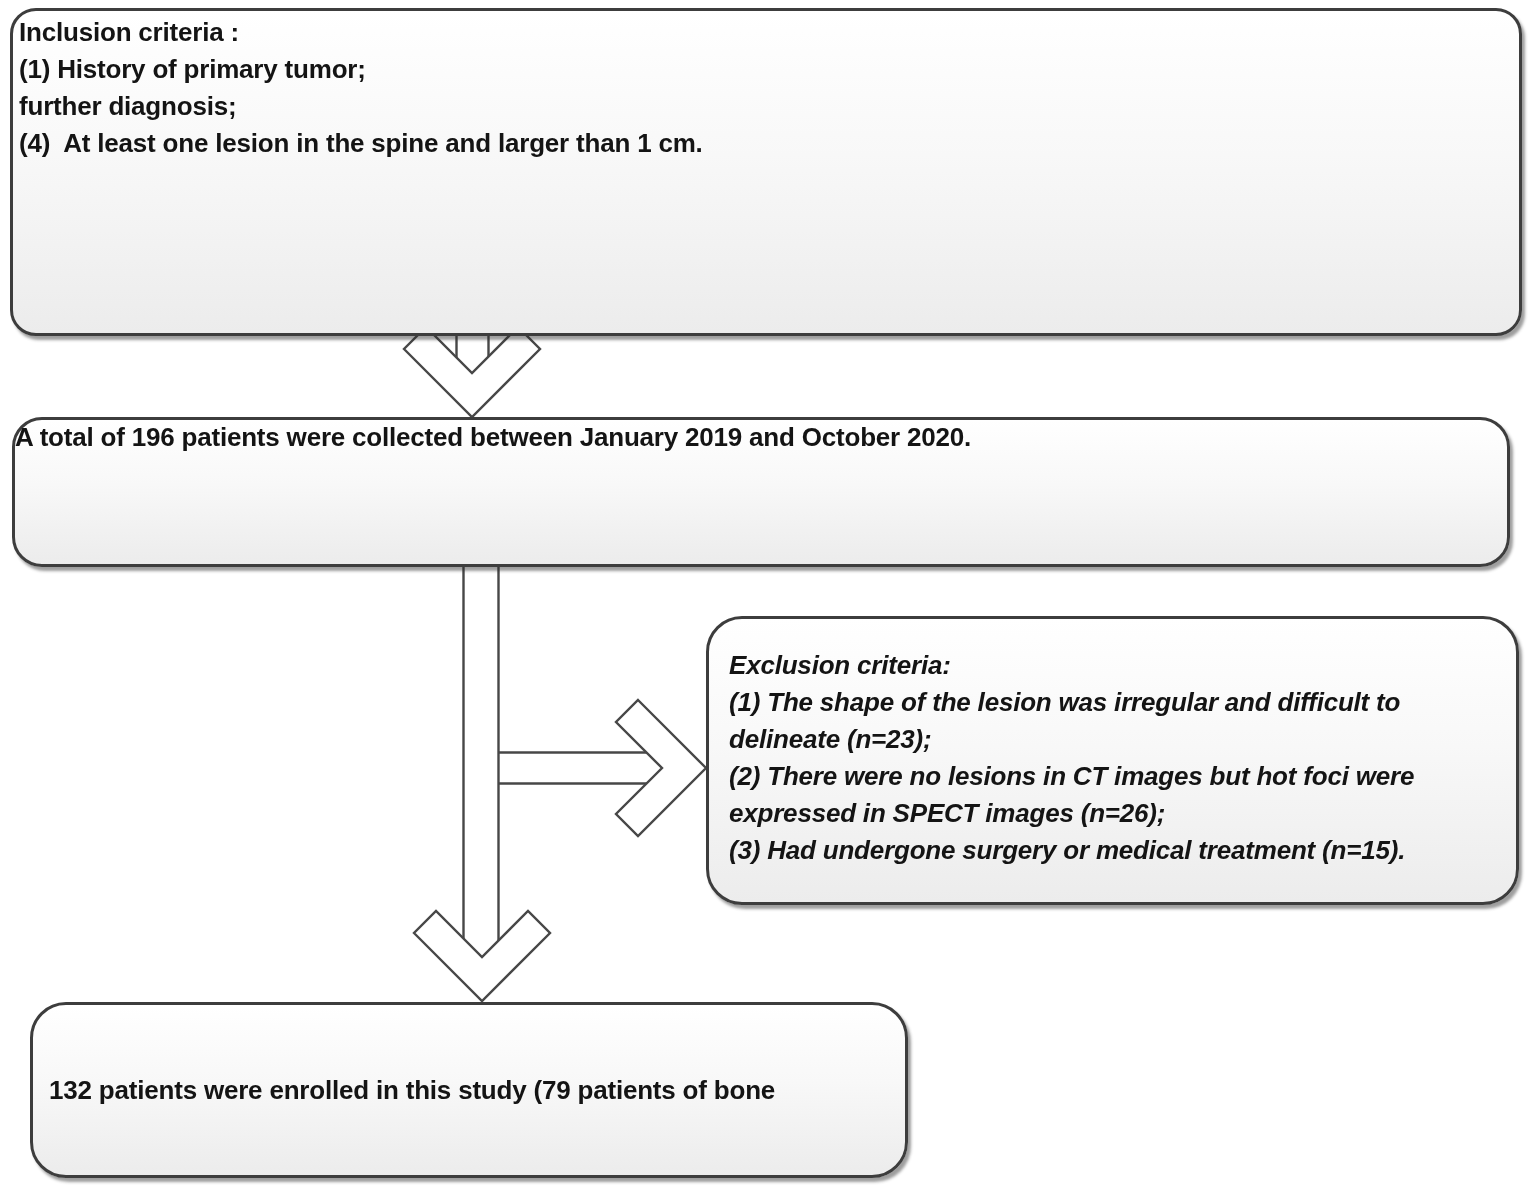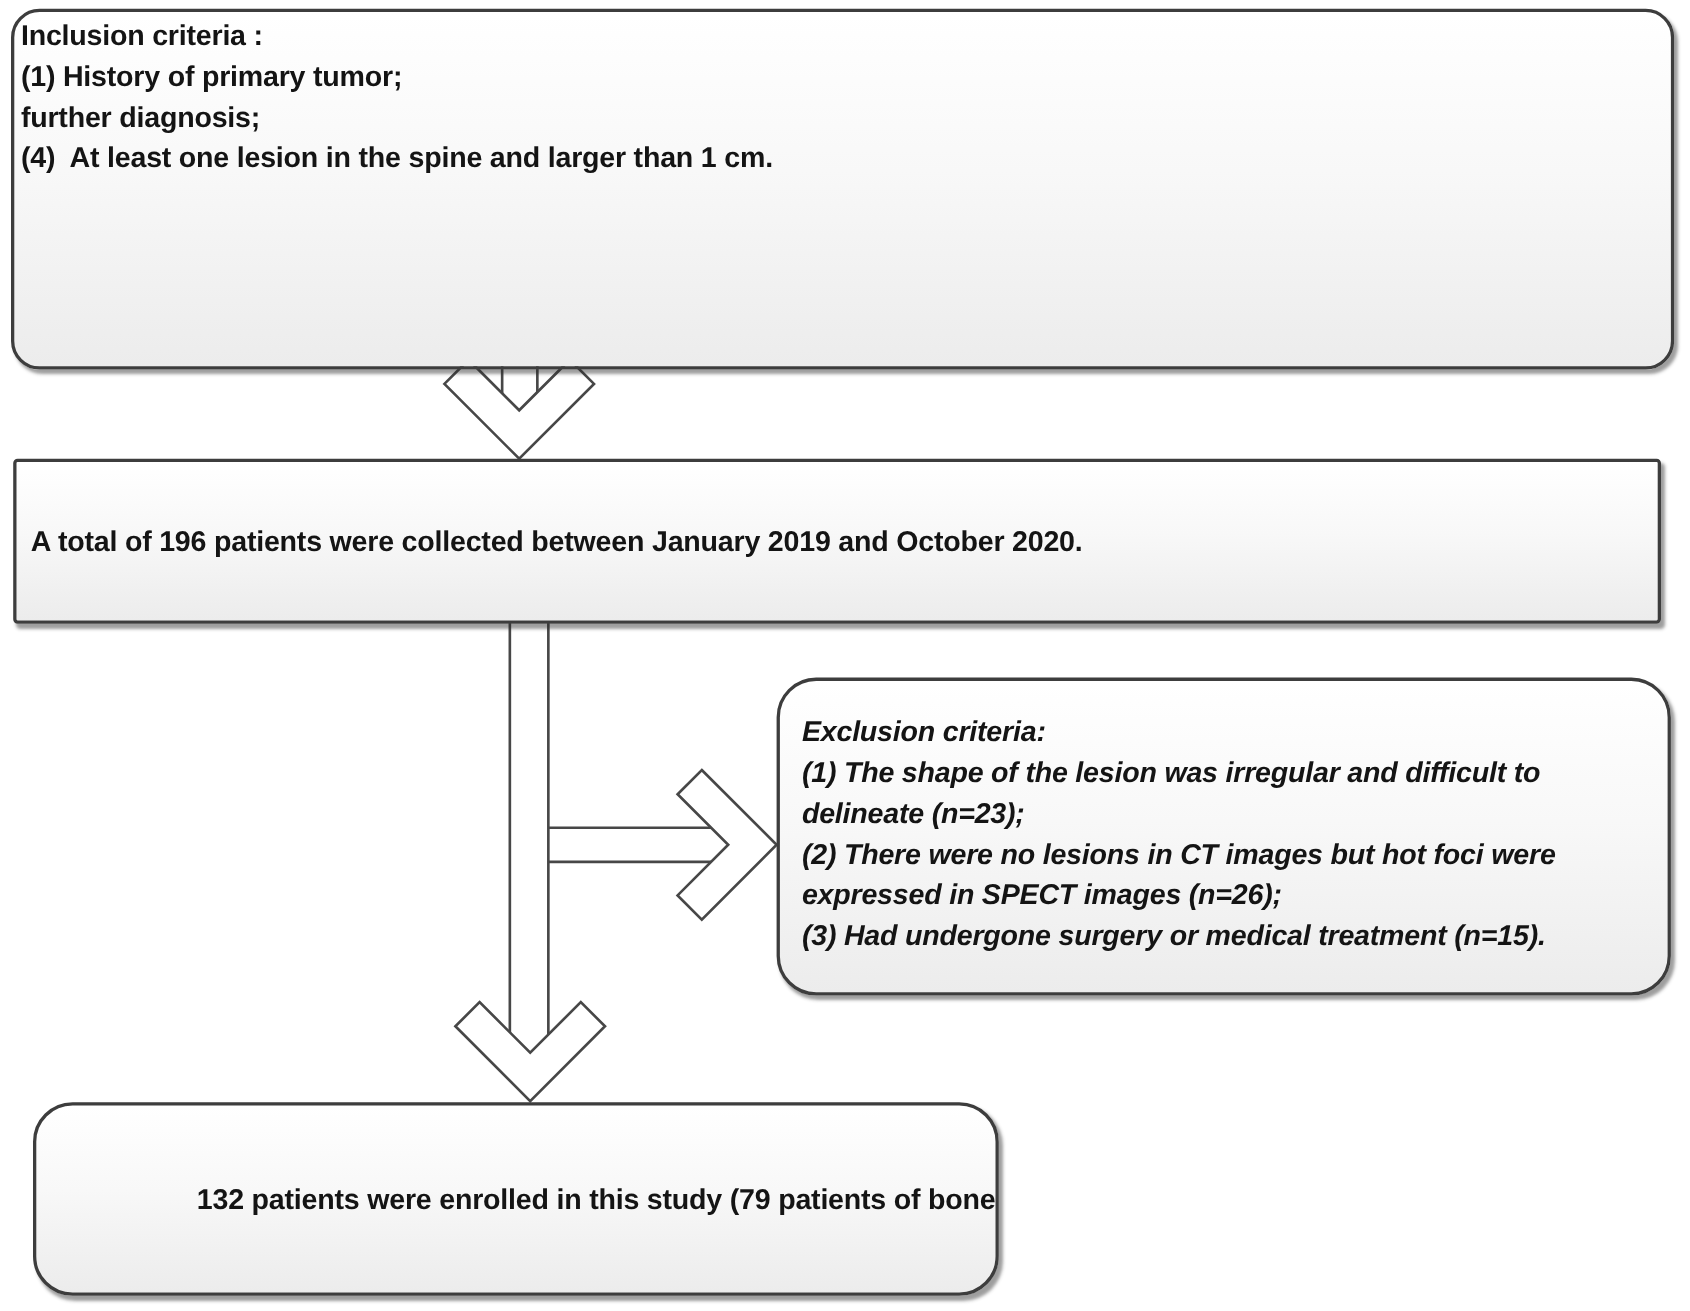--- a/index.html
+++ b/index.html
@@ -39,44 +39,43 @@
   .box-inclusion {
     left: 10px; top: 8px;
     width: 1512px; height: 328px;
     border-radius: 26px;
     padding: 3px 8px 0 6px;
   }
   .box-inclusion .line { line-height: 37px; }
   .box-cohort {
     left: 12px; top: 417px;
     width: 1498px; height: 150px;
-    border-radius: 4px;
+    border-radius: 30px;
     display: flex;
-    align-items: center;
-    padding-left: 13px;
+    align-items: flex-start;
   }
   .box-cohort .line { line-height: 34px; }
   .box-exclusion {
     left: 706px; top: 616px;
     width: 813px; height: 289px;
     border-radius: 36px;
     padding: 28px 10px 0 20px;
     font-style: italic;
   }
   .box-exclusion .line { line-height: 37px; }
   .box-enrolled {
     left: 30px; top: 1002px;
     width: 878px; height: 176px;
     border-radius: 36px;
     display: flex;
     flex-direction: column;
     justify-content: center;
     padding-left: 16px;
   }
-  .box-enrolled .line { line-height: 38px; text-align: right; }
+  .box-enrolled .line { line-height: 38px; }
   .arrow-line {
     stroke: #474747;
     stroke-width: 2.4;
     fill: none;
   }
   .arrow-head {
     stroke: #474747;
     stroke-width: 2.4;
     fill: #ffffff;
     stroke-linejoin: miter;

